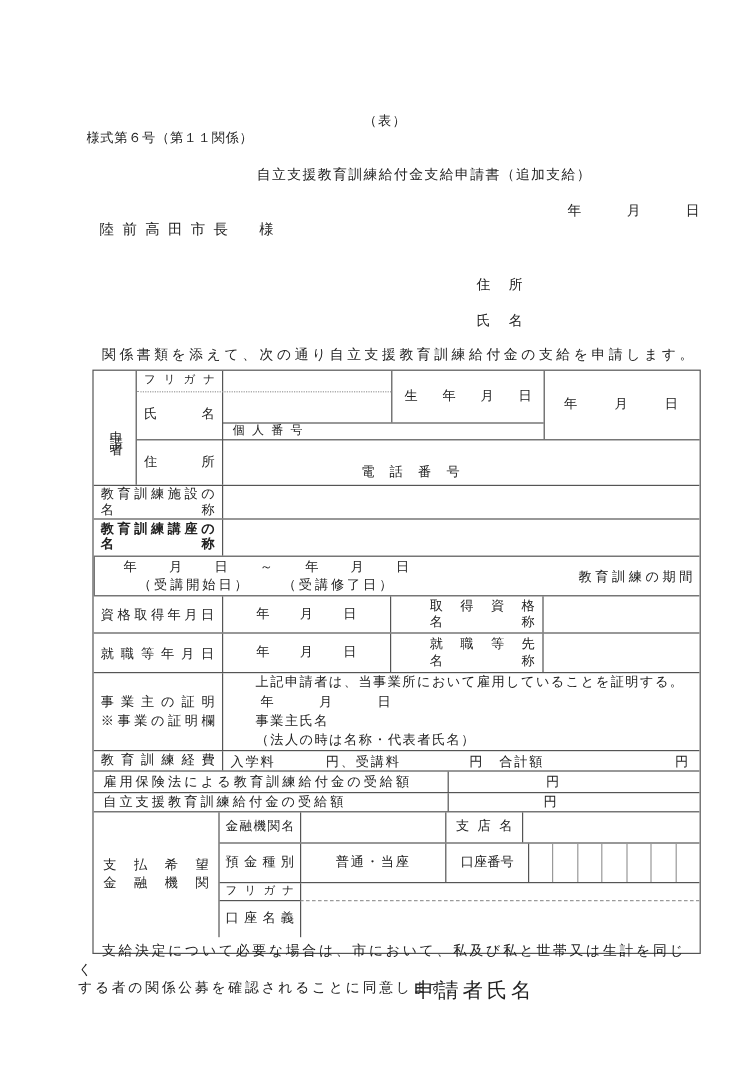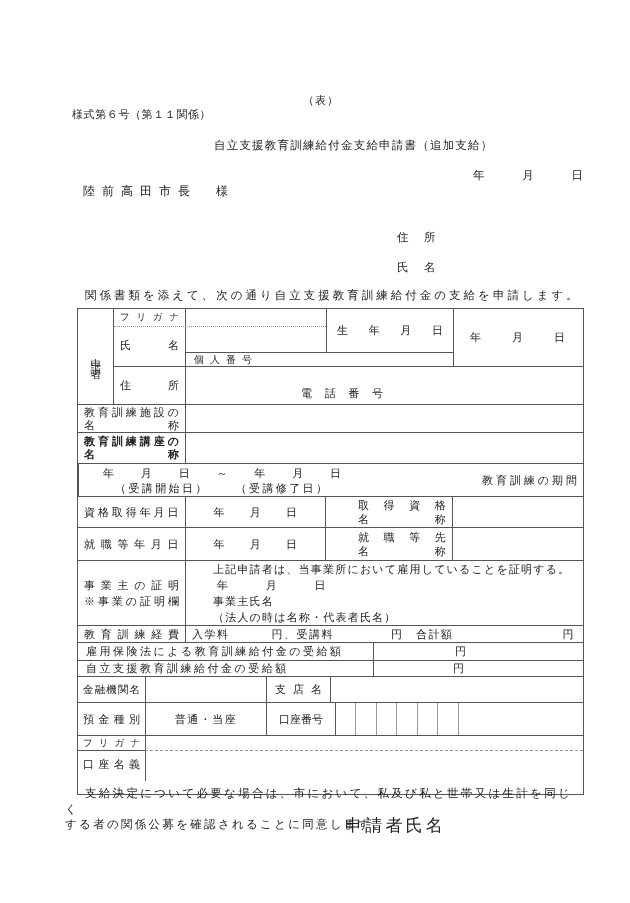--- a/index.html
+++ b/index.html
@@ -75,21 +75,21 @@
   .yen-cell { flex:1; display:flex; align-items:center; padding-left:81px; }
 
   
   .bank-grp { width:107px; border-right:1px solid var(--ln); }
   .bank-grp div { line-height:15px; padding:0 8px; }
   .bank-rows { flex:1; display:flex; flex-direction:column; }
   .brow { display:flex; box-sizing:border-box; flex:none; }
   .br1 { height:26px; border-bottom:1px solid var(--ln); }
   .br2 { height:33px; border-bottom:1px solid var(--ln); }
   .br3 { height:15px; }
-  .br4 { flex:1;font-family:Liberation Mono, monospace; }
+  .br4 { flex:1; }
   .sub67 { width:67px; padding:0 5px; box-sizing:border-box; }
   .br1 .sub67 { line-height:25px; font-size:10.5px; }
   .br2 .sub67 { line-height:32px; }
   .br3 .sub67 { line-height:14px; font-size:9.5px; border-bottom:1px solid var(--ln); }
   .br4 .sub67 { line-height:29px; }
   .bval121 { width:121px; }
   .branch  { width:64px; line-height:25px; padding:0 8px; box-sizing:border-box; }
   .type-v  { line-height:32px; text-align:center; letter-spacing:1.5px; }
   .acct-l  { width:69px; line-height:32px; padding:0 12px; box-sizing:border-box; }
   .boxes   { width:143px; display:flex; }
@@ -231,20 +231,24 @@
     <div class="trow r-jir">
       <div class="tc w295">
           <span>自立支援教育訓練給付金の受給額</span>
         </div>
       <div class="tc bl yen-cell" style="padding-left:79px">
           <span>円</span>
         </div>
     </div>
 
     <div class="trow r-bank">
+      <div class="tc bank-grp vcenter">
+        <div class="jst">支　払　希　望</div>
+        <div class="jst">金　融　機　関</div>
+      </div>
       <div class="bank-rows">
         <div class="brow br1">
           <div class="tc sub67 jst">金融機関名</div>
           <div class="tc bl bval121"></div>
           <div class="tc bl branch jst">支店名</div>
           <div class="tc bl" style="flex:1"></div>
         </div>
         <div class="brow br2">
           <div class="tc sub67 jst">預金種別</div>
           <div class="tc bl bval121 type-v">普通・当座</div>

